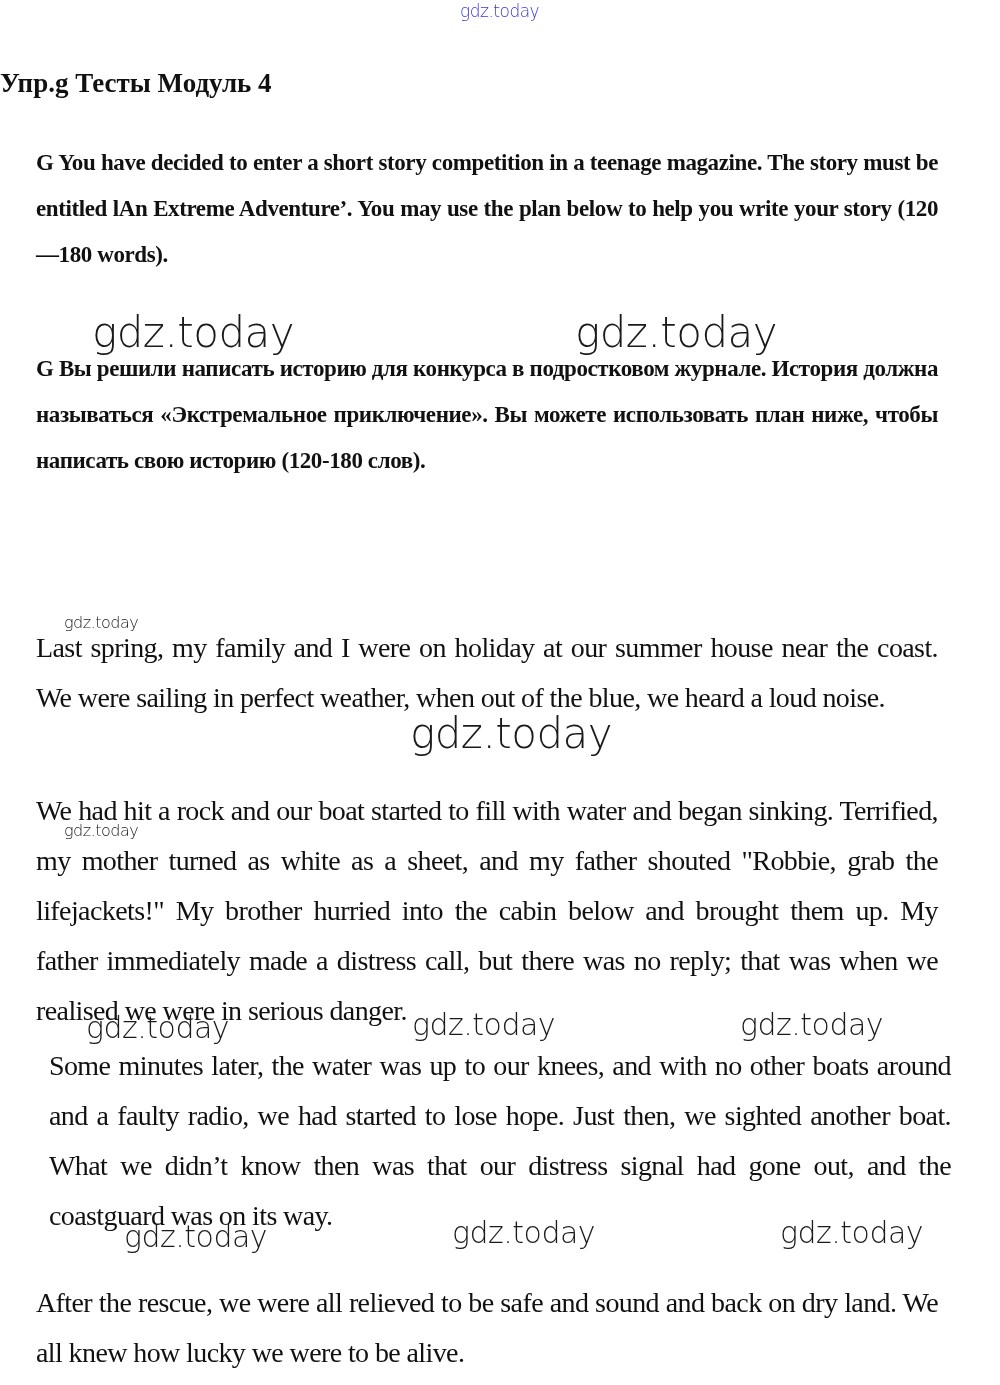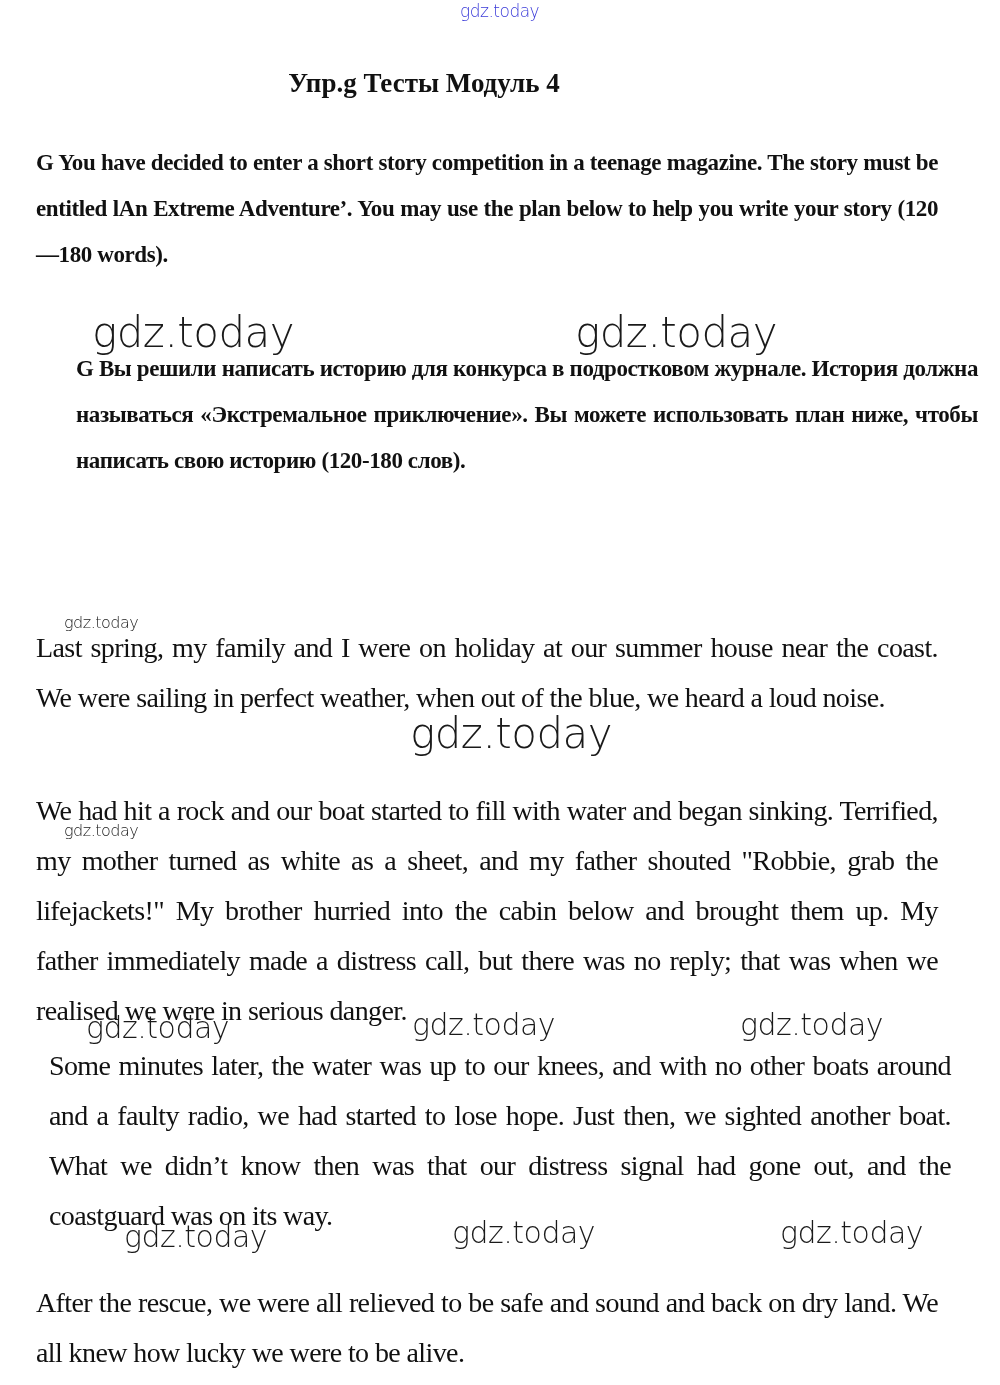--- a/index.html
+++ b/index.html
@@ -2,38 +2,38 @@
 <html><head>
   <meta charset="utf-8">
   <style>
     html, body { margin: 0; padding: 0; background: #ffffff; }
     body { width: 1000px; height: 1385px; position: relative; overflow: hidden; color: #111; }
     .wm { position: absolute; font-family: "DejaVu Sans", sans-serif; font-weight: 200; color: #1a1a1a; letter-spacing: -0.5px; white-space: nowrap; line-height: 1; }
     .wm-top { color: #3a3ad8; font-size: 17px; top: 3px; left: 460px; }
     .wm-xl { font-size: 42px; }
     .wm-l { font-size: 30px; }
     .wm-s { font-size: 16px; }
-    .title { position: absolute; top: 68px; left: 0; width: 848px; text-align: center; font-family: "Liberation Serif", serif; font-weight: bold; font-size: 27px; }
+    .title { position: absolute; top: 68px; left: 0; width: 848px; text-align: left; font-family: "Liberation Serif", serif; font-weight: bold; font-size: 27px; }
     .block { position: absolute; left: 36px; width: 902px; font-family: "Liberation Serif", serif; text-align: justify; text-align-last: left; }
     .task { font-weight: bold; font-size: 23px; line-height: 46px; letter-spacing: -0.4px; }
     .story { font-size: 28px; line-height: 50px; letter-spacing: -0.6px; }
   </style>
 </head>
 <body>
 
 <div class="wm wm-top">gdz.today</div>
 
 <div class="title">Упр.g Тесты Модуль 4</div>
 
 <div class="block task" style="top:140px;">G You have decided to enter a short story competition in a teenage magazine. The story must be entitled lAn Extreme Adventure’. You may use the plan below to help you write your story (120—180 words).</div>
 
 <div class="wm wm-xl" style="top:312px; left:92px;">gdz.today</div>
 <div class="wm wm-xl" style="top:312px; left:575px;">gdz.today</div>
 
-<div class="block task" style="top:346px;margin-left:40px;">G Вы решили написать историю для конкурса в подростковом журнале. История должна называться «Экстремальное приключение». Вы можете использовать план ниже, чтобы написать свою историю (120-180 слов).</div>
+<div class="block task" style="top:346px;">G Вы решили написать историю для конкурса в подростковом журнале. История должна называться «Экстремальное приключение». Вы можете использовать план ниже, чтобы написать свою историю (120-180 слов).</div>
 
 <div class="wm wm-s" style="top:615px; left:64px;">gdz.today</div>
 
 <div class="block story" style="top:623px;">Last spring, my family and I were on holiday at our summer house near the coast. We were sailing in perfect weather, when out of the blue, we heard a loud noise.</div>
 
 <div class="wm wm-xl" style="top:713px; left:410px;">gdz.today</div>
 
 <div class="block story" style="top:786px;">We had hit a rock and our boat started to fill with water and began sinking. Terrified, my mother turned as white as a sheet, and my father shouted "Robbie, grab the lifejackets!" My brother hurried into the cabin below and brought them up. My father immediately made a distress call, but there was no reply; that was when we realised we were in serious danger.</div>
 
 <div class="wm wm-s" style="top:823px; left:64px;">gdz.today</div>

